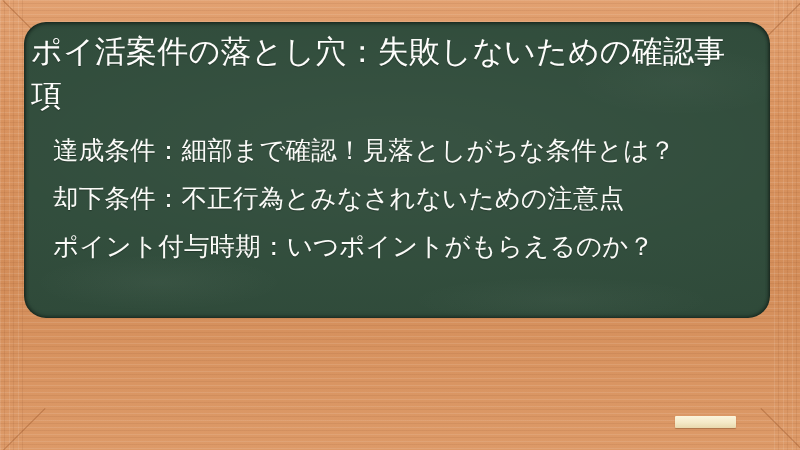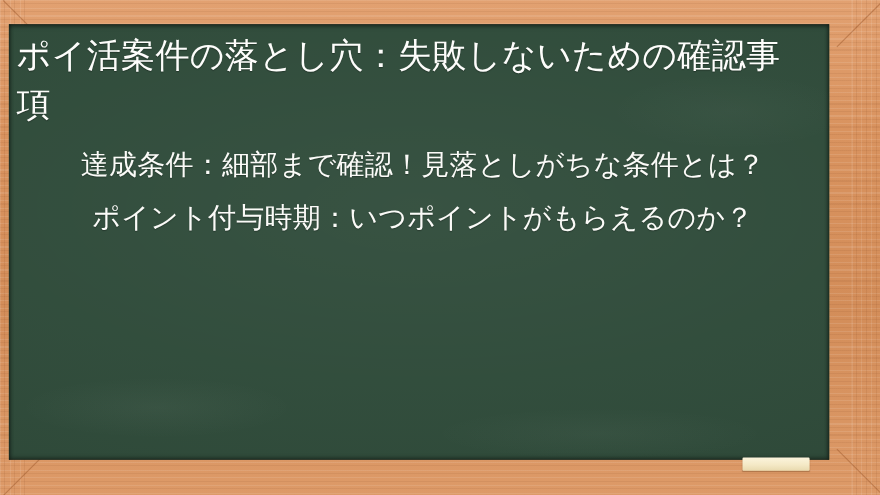--- a/index.html
+++ b/index.html
@@ -87,37 +87,38 @@
   .mitre.tr { right: 0; top: 0;    }
   .mitre.tr::after { transform: rotate(-45deg); transform-origin: center; }
   .mitre.bl { left: 0;  bottom: 0; }
   .mitre.bl::after { transform: rotate(-45deg); transform-origin: center; }
   .mitre.br { right: 0; bottom: 0; }
   .mitre.br::after { transform: rotate(45deg);  transform-origin: center; }
 
   
   .board-surface {
     position: absolute;
-    left: 8px;
+    left: 24px;
     top: 22px;
     width: 746px;
-    height: 396px;
+    height: 296px;
     box-sizing: border-box;
     background-color: #2f4b3a;
     background-image:
       radial-gradient(ellipse 120% 90% at 50% 42%,
         rgba(255, 255, 255, 0.045) 0%,
         rgba(255, 255, 255, 0.015) 45%,
         rgba(0, 0, 0, 0.06) 100%);
     box-shadow:
       inset 0 2px 4px rgba(0, 0, 0, 0.35),
       inset 0 -2px 4px rgba(0, 0, 0, 0.25),
       inset 2px 0 3px rgba(0, 0, 0, 0.22),
       inset -2px 0 3px rgba(0, 0, 0, 0.22);
     overflow: hidden;
+    border-radius: 22px;
   }
 
   
   .chalk-dust {
     position: absolute;
     inset: 0;
     pointer-events: none;
     background-image:
       radial-gradient(ellipse 180px 40px at 18% 88%, rgba(226, 232, 222, 0.045), rgba(0,0,0,0) 70%),
       radial-gradient(ellipse 220px 34px at 72% 94%, rgba(226, 232, 222, 0.035), rgba(0,0,0,0) 70%),
@@ -151,21 +152,20 @@
   }
 
   .board-point {
     color: #fbfbf8;
     font-size: 25.5px;
     font-weight: 400;
     line-height: 39px;
     letter-spacing: 0.2px;
     margin: 0 0 9px 0;
     text-shadow: 0 1px 1px rgba(0, 0, 0, 0.28);
-    text-align: center;
   }
   .board-point:last-child { margin-bottom: 2px; }
 
   
   .chalk-stick {
     position: absolute;
     left: 675px;
     top: 416px;
     width: 61px;
     height: 12px;
@@ -189,20 +189,21 @@
 
   <div class="board-surface">
     <div class="chalk-dust"></div>
 
     <div class="board-text">
 
       <h1 class="board-title">ポイ活案件の落とし穴：失敗しないための確認事項</h1>
 
       <ul class="board-points">
         <li class="board-point">達成条件：細部まで確認！見落としがちな条件とは？</li>
+        <li class="board-point">却下条件：不正行為とみなされないための注意点</li>
         <li class="board-point">ポイント付与時期：いつポイントがもらえるのか？</li>
       </ul>
 
     </div>
   </div>
 
   <div class="chalk-stick"></div>
 
 </div>
 

